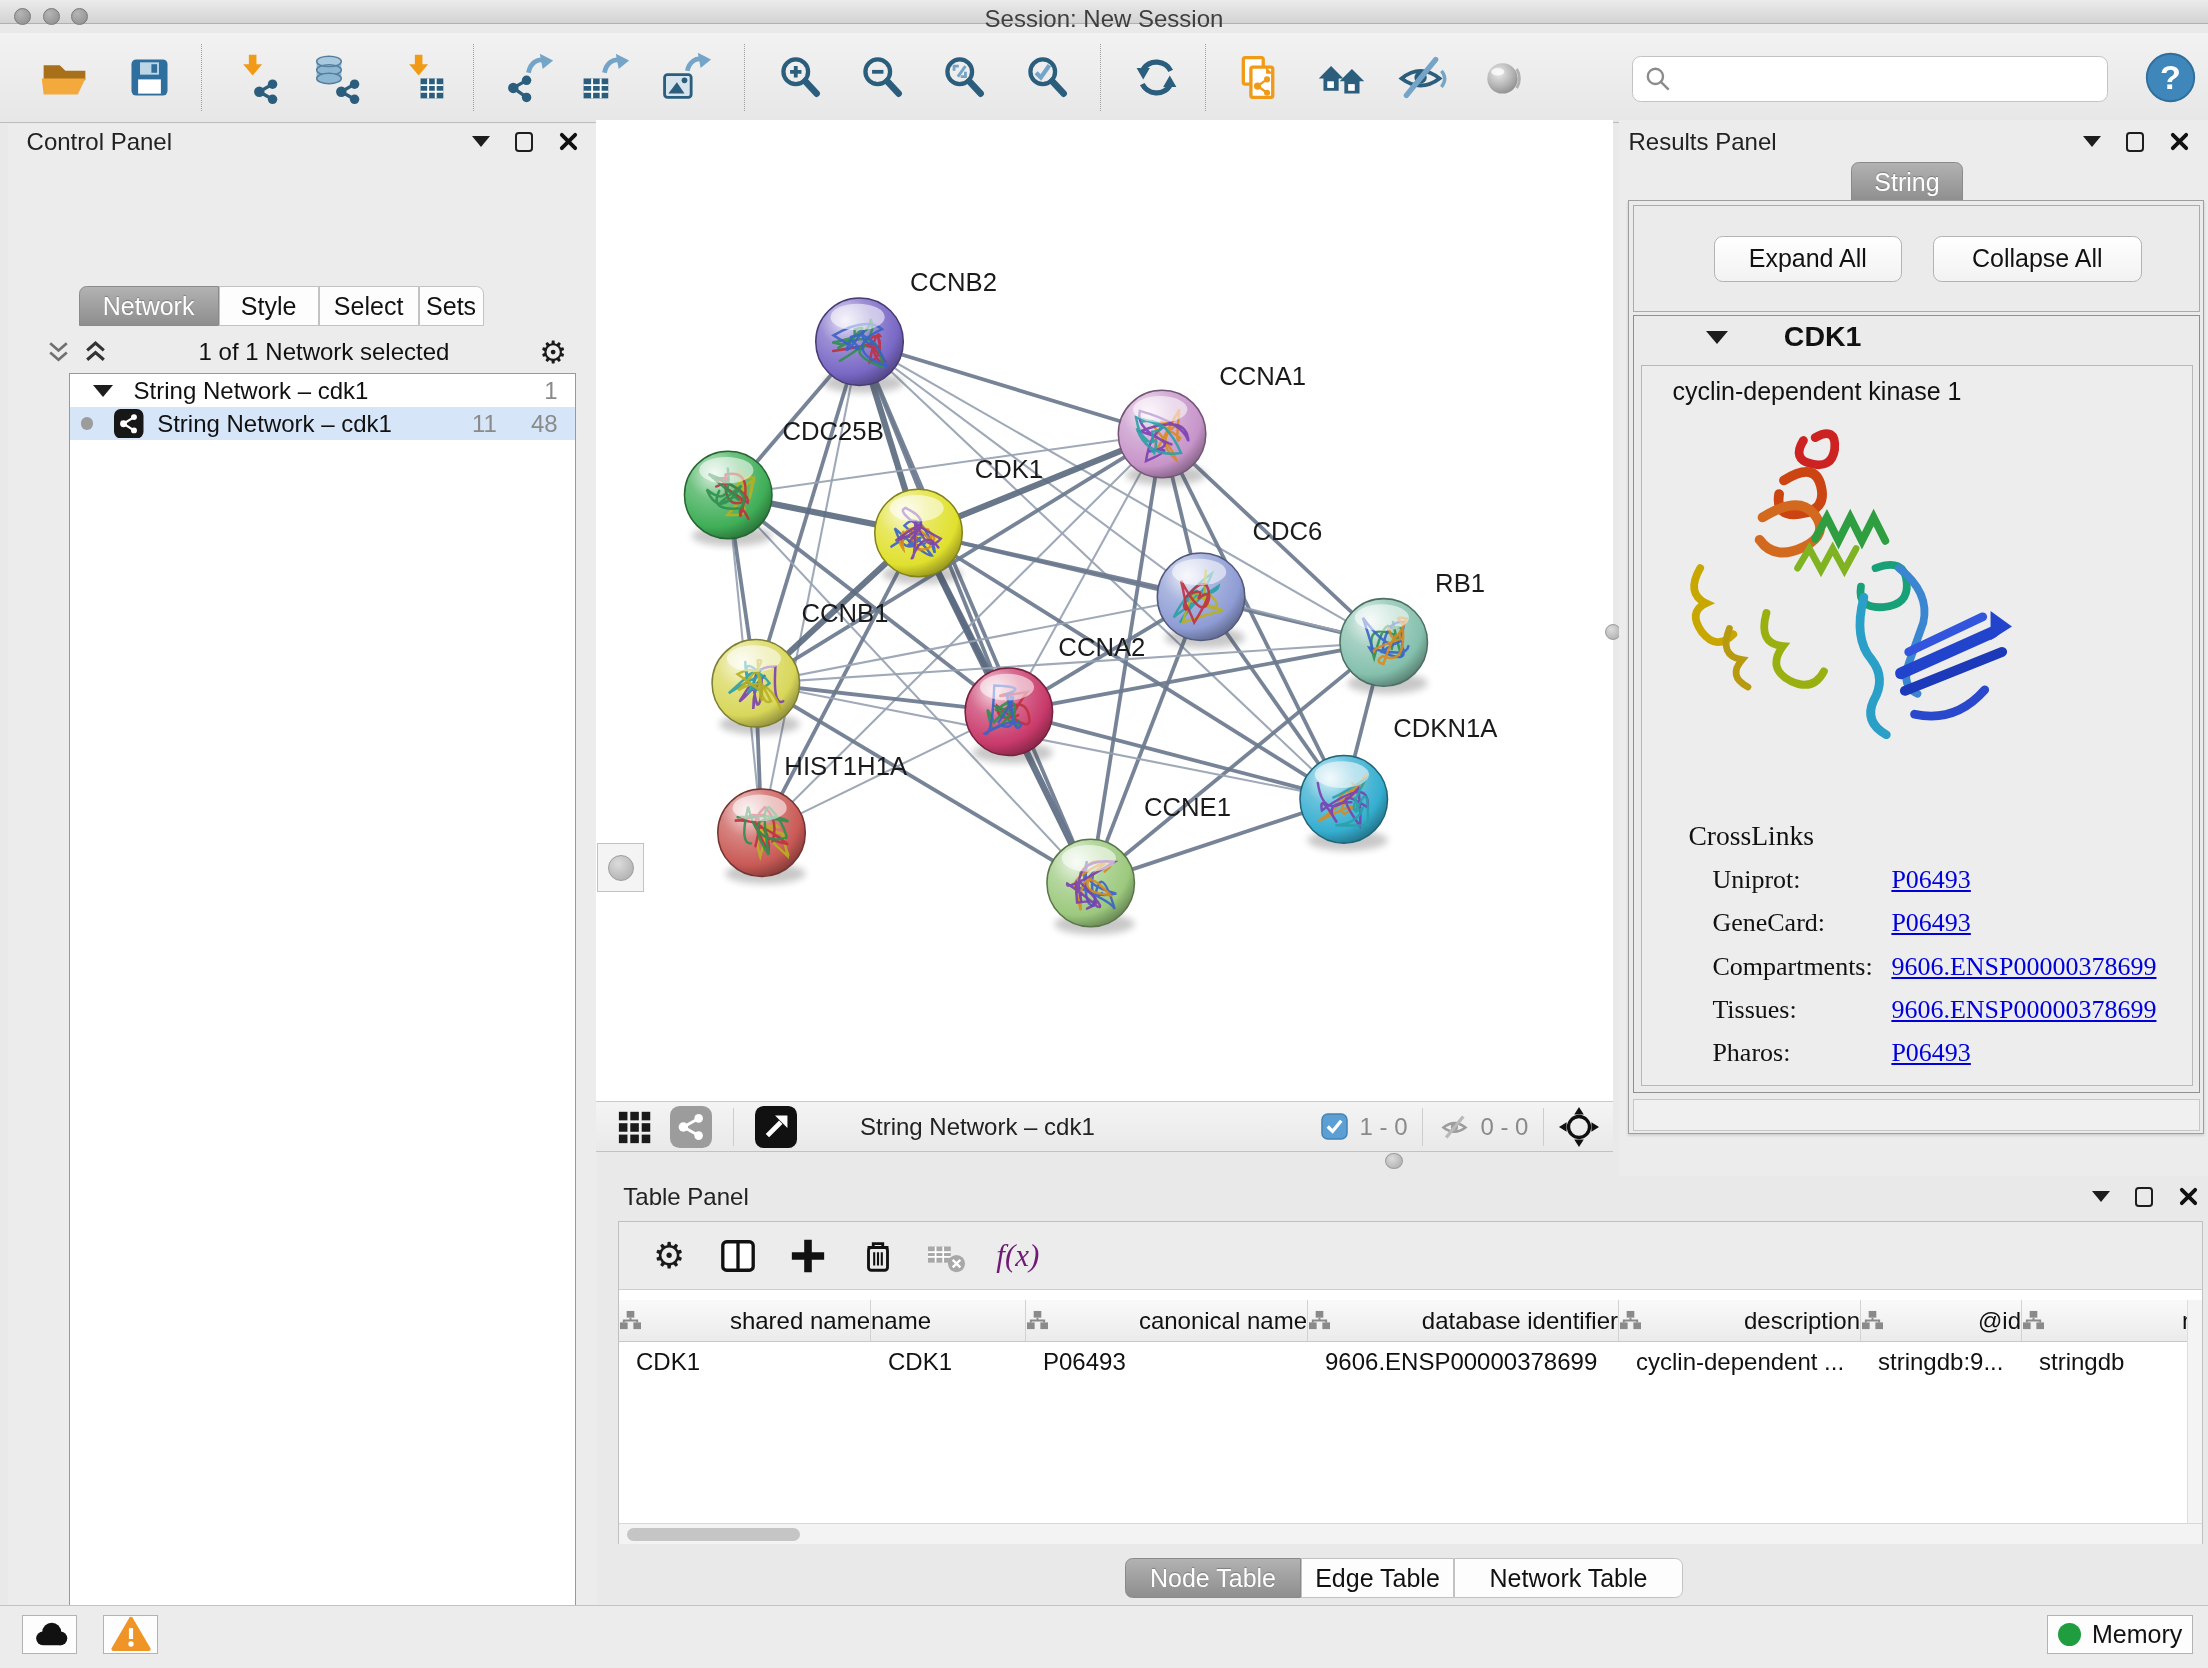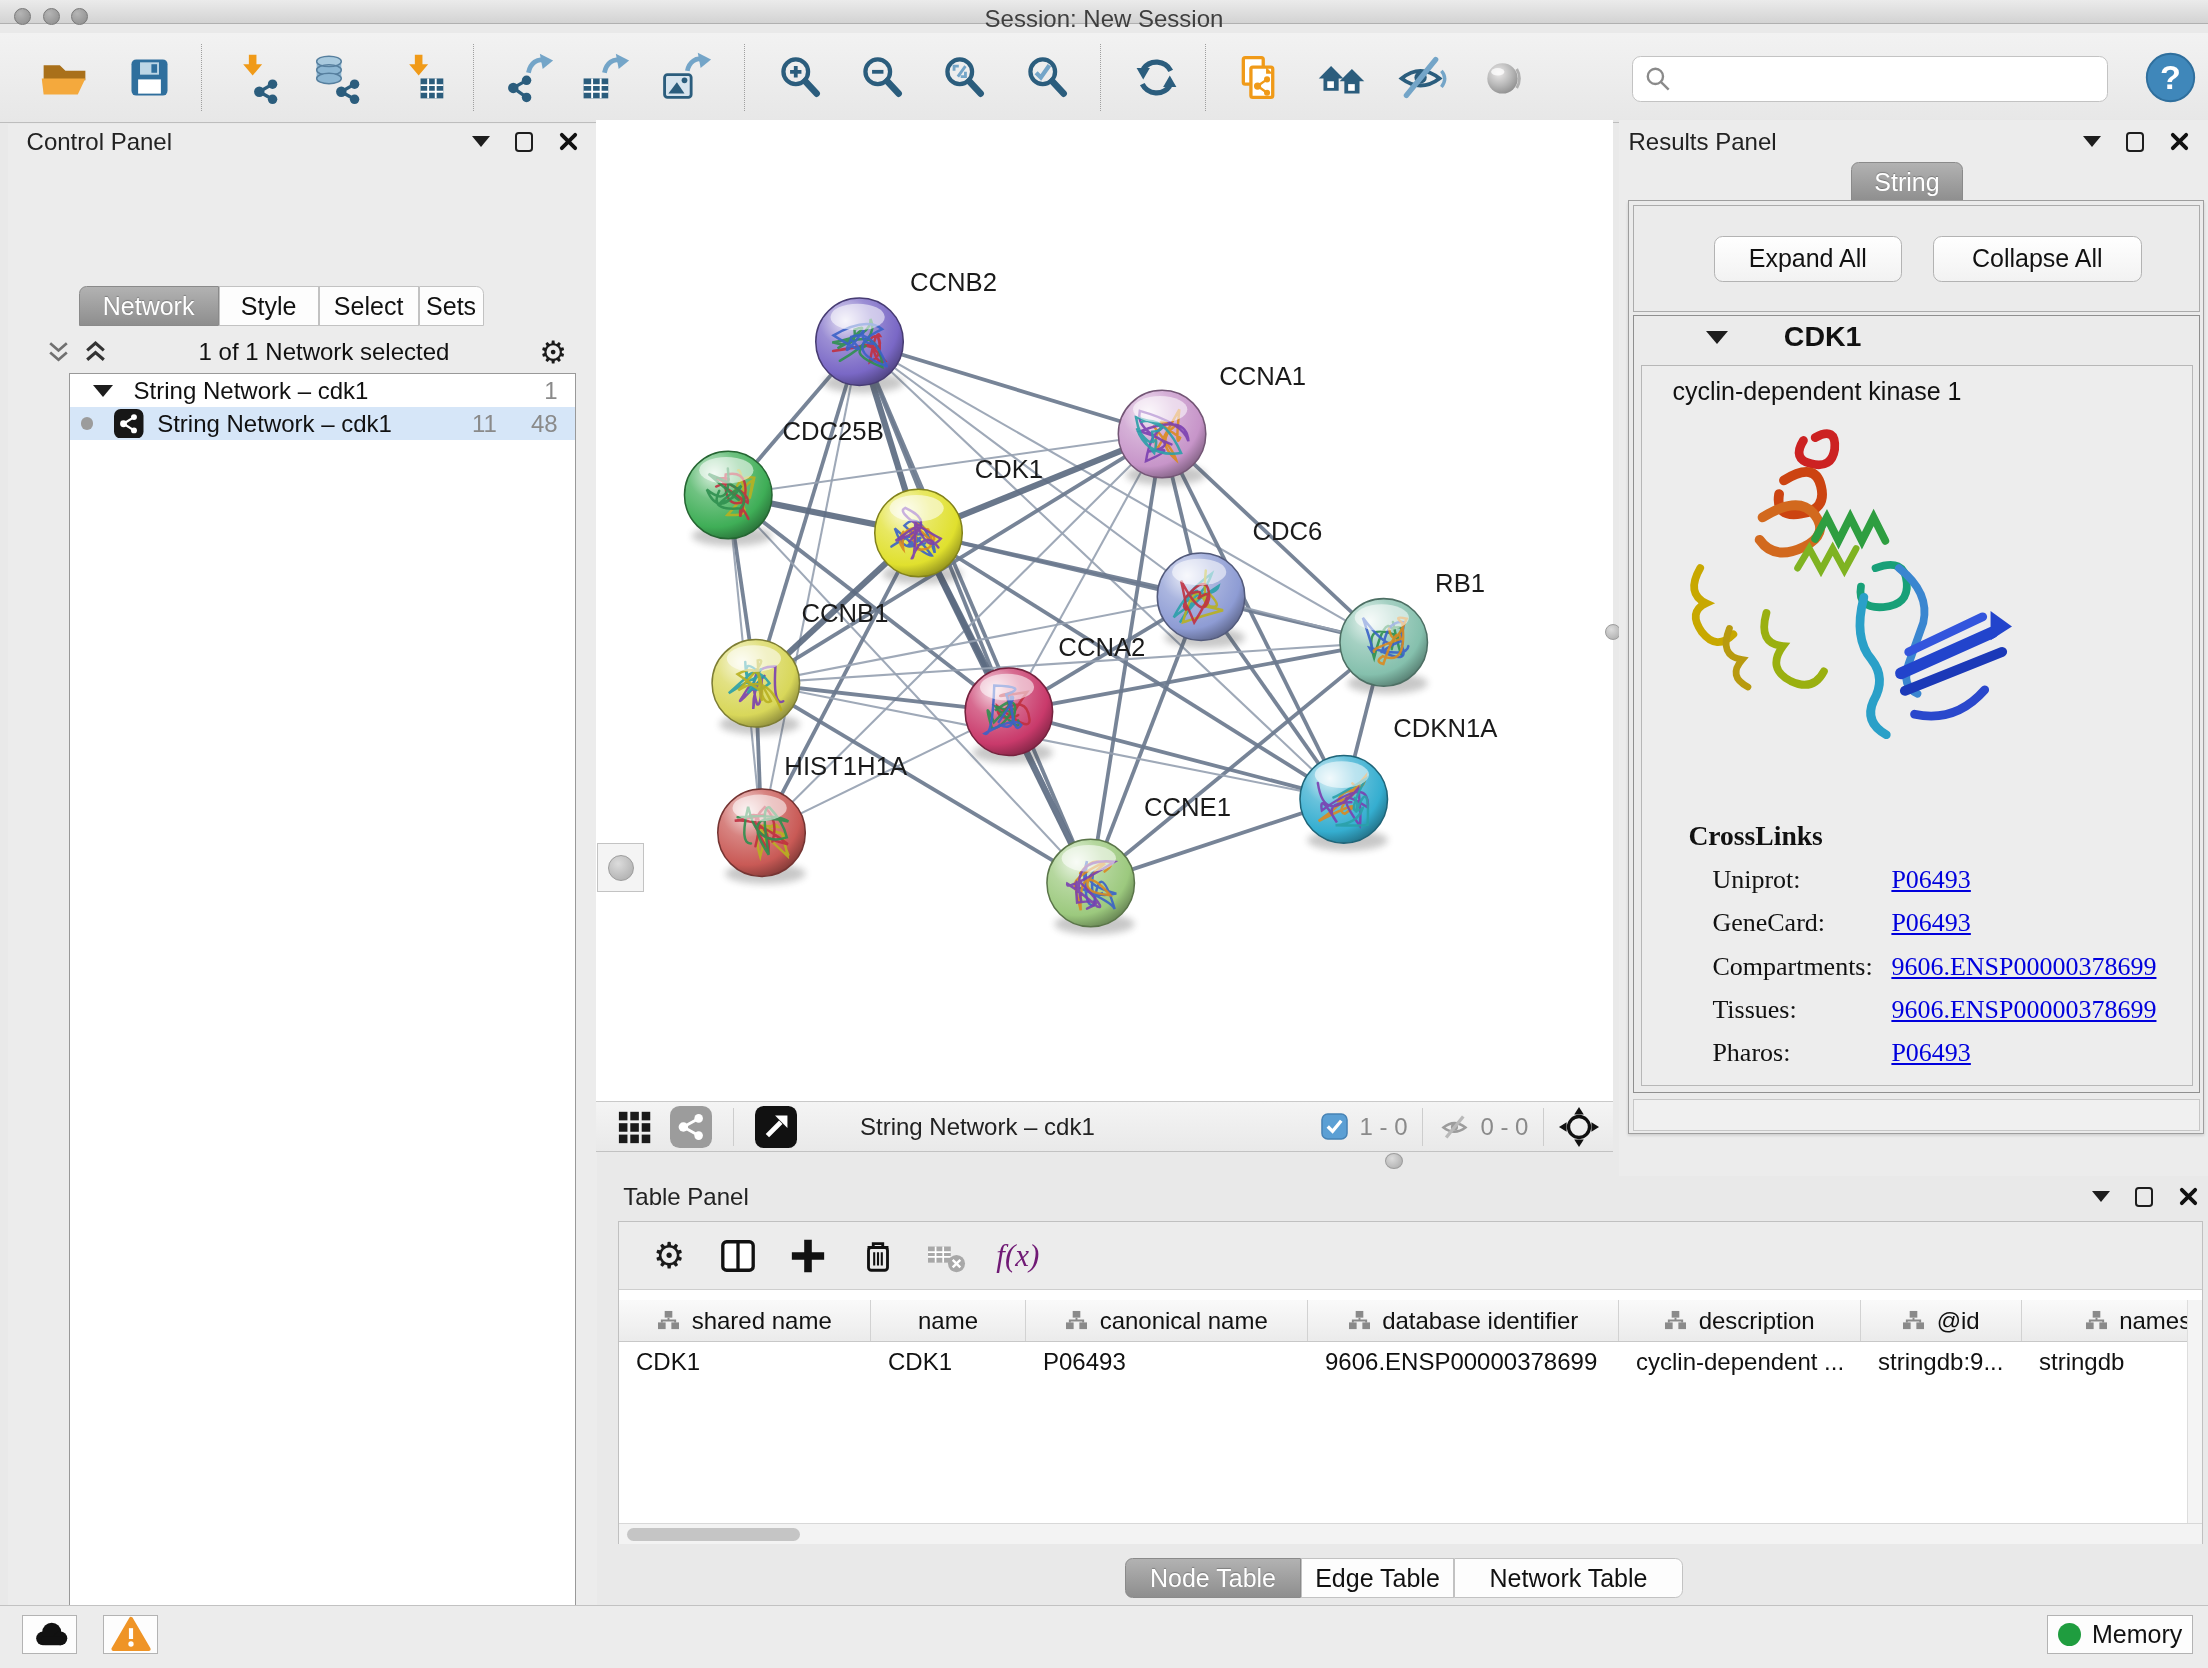--- a/index.html
+++ b/index.html
@@ -63,21 +63,21 @@
     background:linear-gradient(#f4f4f4,#e9e9e9);border-top:1px solid #c9c9c9;border-bottom:1px solid #c2c2c2;
     display:flex;align-items:center;}
   .vline{height:38px;border-left:1px solid #cdcdcd;}
 
   
   .tp-box{position:absolute;left:618px;top:1221px;width:1585px;height:323px;background:#fff;border:1px solid #c0c0c0;}
   .tp-toolbar{position:absolute;left:0;top:0;width:100%;height:68px;background:#ececec;border-bottom:1px solid #cecece;
     display:flex;align-items:center;}
   .thead{position:absolute;left:0;top:78px;width:1583px;height:42px;display:grid;overflow:hidden;
     background:linear-gradient(#fafafa,#ebebeb);border-bottom:1px solid #c8c8c8;}
-  .th{display:flex;align-items:center;justify-content:center;gap:11.4px;font-size:24px;color:#111;
+  .th{display:flex;align-items:center;justify-content:space-between;gap:11.4px;font-size:24px;color:#111;
     border-right:1px solid #d2d2d2;overflow:hidden;white-space:nowrap;}
   .trow{position:absolute;left:0;top:120px;width:1583px;height:40px;display:grid;overflow:hidden;background:#fff;}
   .td{display:flex;align-items:center;font-size:24px;color:#111;padding-left:17px;overflow:hidden;white-space:nowrap;}
   .hscroll{position:absolute;left:0px;top:301px;width:1583px;height:21px;background:#f3f3f3;border-top:1px solid #d8d8d8;}
   .hthumb{position:absolute;left:7.6px;top:3.8px;width:173px;height:13.3px;border-radius:6.7px;background:#c5c5c5;}
   .tp-tabs{position:absolute;left:1125px;top:1558px;display:flex;}
   .tp-tabs .tab{height:40px;border-radius:0;}
   .tp-tabs .tab:first-child{border-radius:7.6px 0 0 7.6px;}
   .tp-tabs .tab:last-child{border-radius:0 7.6px 7.6px 0;}
 
@@ -697,21 +697,21 @@
             <path d="M200 182 q-11 42 8 64 q15 19 2 42 q-10 22 13 35" stroke="#2aa0c8" stroke-width="9"></path>
             <path d="M236 152 q32 25 25 56 l-15 42 q-8 23 9 31" stroke="#3a86d0" stroke-width="8"></path>
             <path d="M246 238 L322 202" stroke="#3355dd" stroke-width="9"></path>
             <path d="M238 260 L332 218" stroke="#2244cc" stroke-width="12"></path>
             <path d="M242 278 L342 238" stroke="#1b39b8" stroke-width="10"></path>
             <path d="M252 302 q42 9 72 -25" stroke="#2a48cc" stroke-width="9"></path>
             <polygon points="330,196 352,212 330,226" fill="#2244cc"></polygon>
           </g>
         </svg>
 
-        <div class="serif" style="margin:17px 0 0 46px;font-size:27.6px;font-weight:bold;color:#111;">CrossLinks</div>
+        <div class="serif" style="margin:17px 0 0 46px;font-size:27.6px;font-weight:normal;color:#111;">CrossLinks</div>
         <div id="xlinks" class="serif">
             <div class="xl-row serif">
               <span class="xl-label serif">Uniprot:</span>
               <a class="xl-link serif">P06493</a>
             </div>
             <div class="xl-row serif">
               <span class="xl-label serif">GeneCard:</span>
               <a class="xl-link serif">P06493</a>
             </div>
             <div class="xl-row serif">

